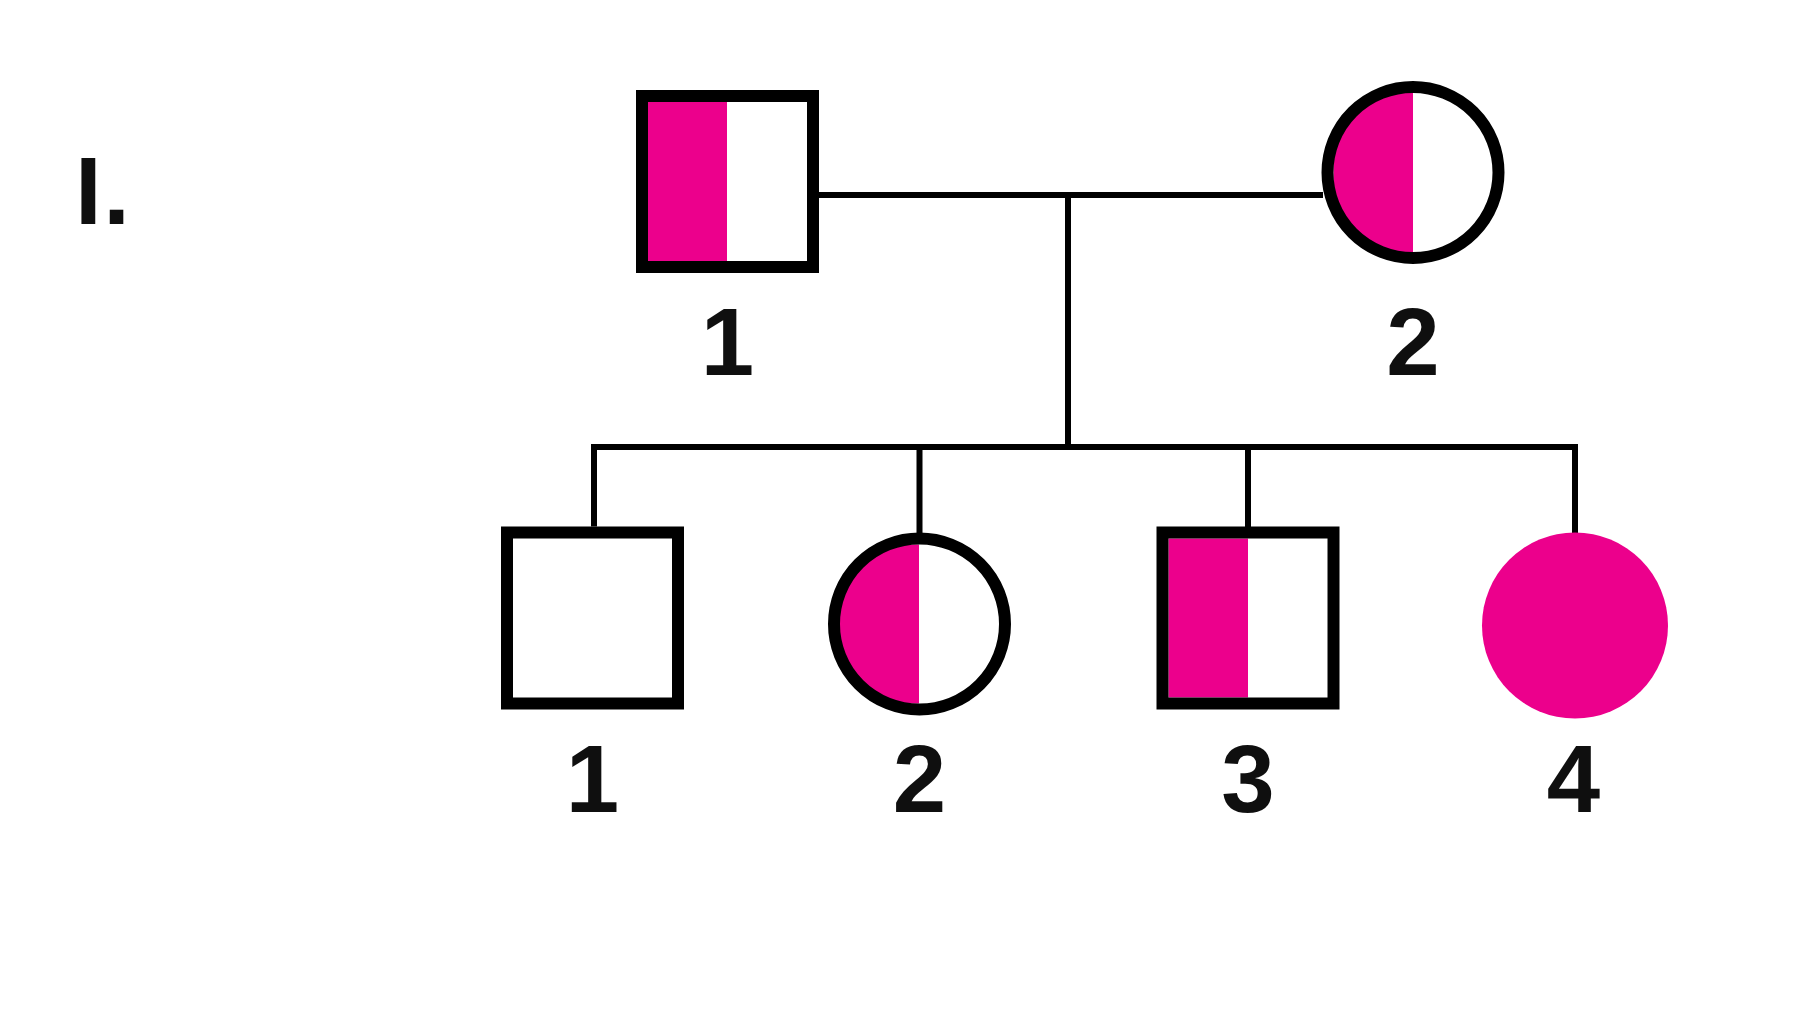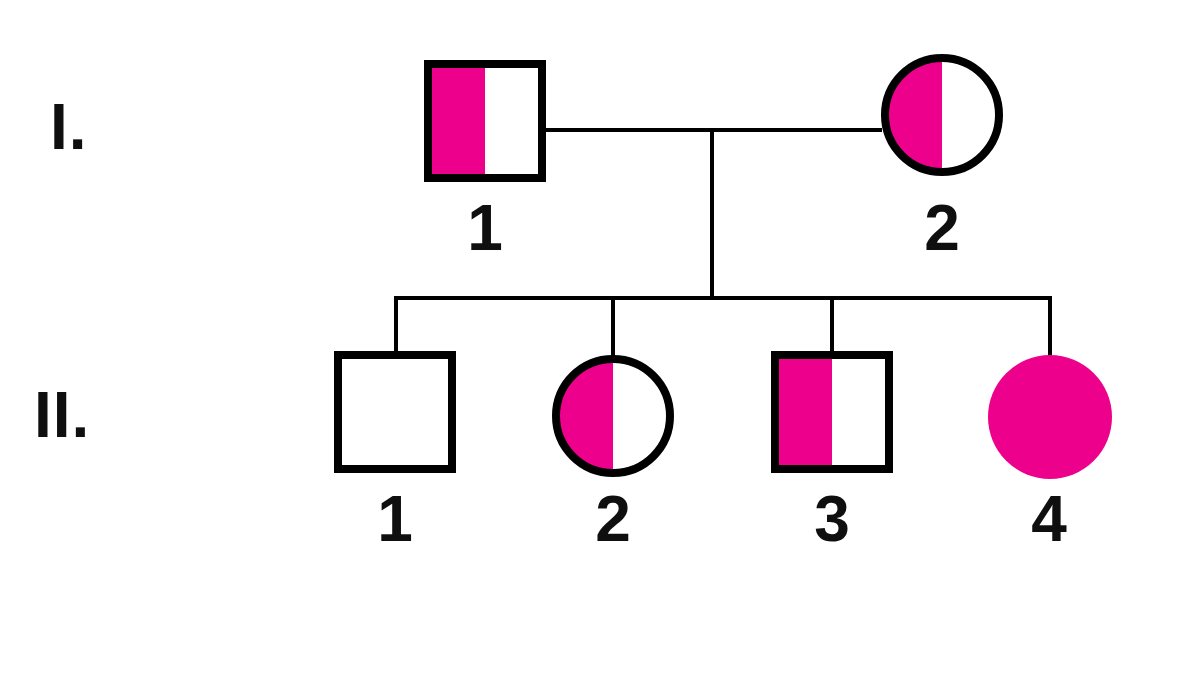--- a/index.html
+++ b/index.html
@@ -54,21 +54,20 @@
   .hline,.vline{position:absolute;background:var(--line);}
   .hline{height:4px;}
   .vline{width:4px;}
 </style>
 </head>
 <body>
 
 <div class="stage">
 
   <div class="gen-label" style="left:50px;top:95px">I.</div>
-  <div class="gen-label" style="left:34px;top:383px">II.</div>
 
   <div class="hline" style="left:546px;top:128px;width:336px"></div>
   <div class="vline" style="left:710px;top:128px;height:172px"></div>
   <div class="hline" style="left:395px;top:296px;width:657px"></div>
   <div class="vline" style="left:394px;top:296px;height:60px"></div>
   <div class="vline" style="left:611px;top:296px;height:64px"></div>
   <div class="vline" style="left:830px;top:296px;height:60px"></div>
   <div class="vline" style="left:1048px;top:296px;height:64px"></div>
 
   <div class="person square fill-half" style="left:424px;top:60px"></div>

